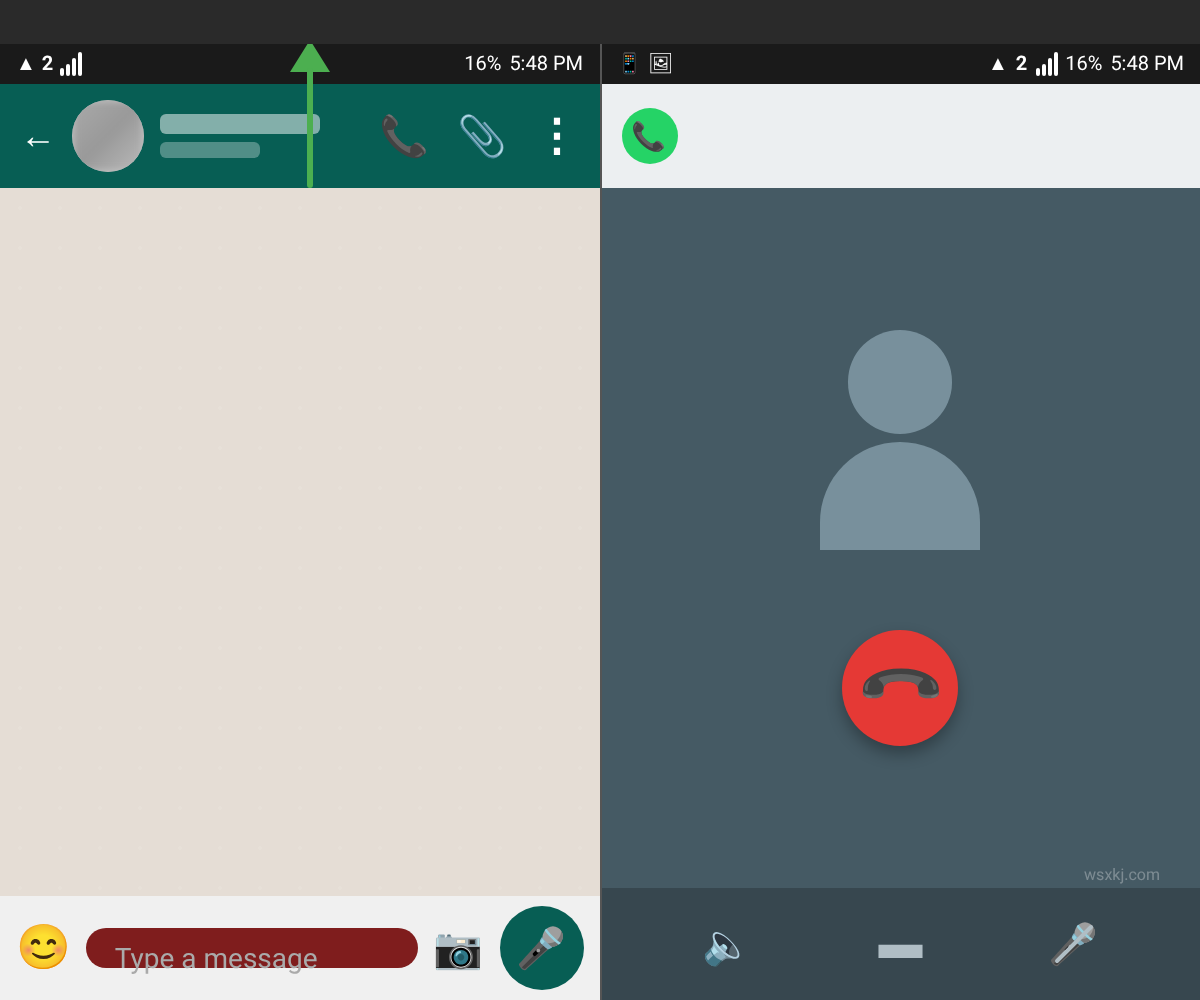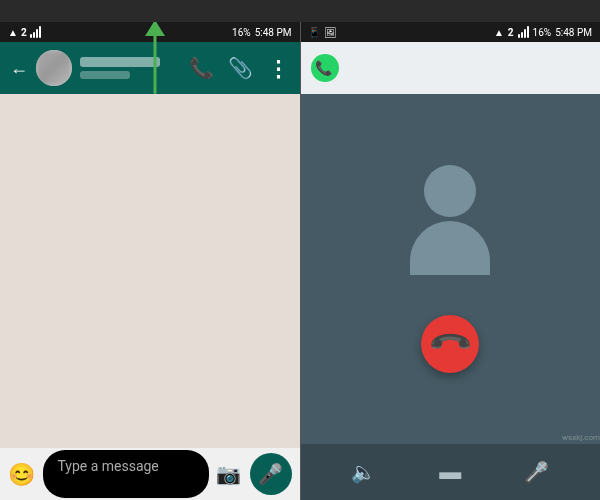--- a/index.html
+++ b/index.html
@@ -155,28 +155,28 @@
       gap: 8px;
       height: 52px;
     }
     .emoji-btn {
       color: #888;
       font-size: 22px;
       cursor: pointer;
     }
     .message-input {
       flex: 1;
-      background: #000000;
+      background: #7f1d1d;
       border-radius: 22px;
       padding: 8px 14px;
       font-size: 14px;
       color: #aaa;
       border: none;
       outline: none;
-      height: 48px;
+      height: 20px;
     }
     .camera-btn {
       color: #888;
       font-size: 20px;
       cursor: pointer;
     }
     .mic-btn {
       width: 42px;
       height: 42px;
       background: #075e54;
@@ -313,21 +313,21 @@
       align-items: center;
       justify-content: center;
       width: 40px;
       height: 40px;
     }
 
     
     .watermark {
       position: absolute;
       bottom: 2px;
-      right: 0;
+      right: 20px;
       font-size: 8px;
       color: rgba(255,255,255,0.3);
       text-align: center;
     }
 
     
     .signal-bars {
       display: flex;
       align-items: flex-end;
       gap: 1px;

